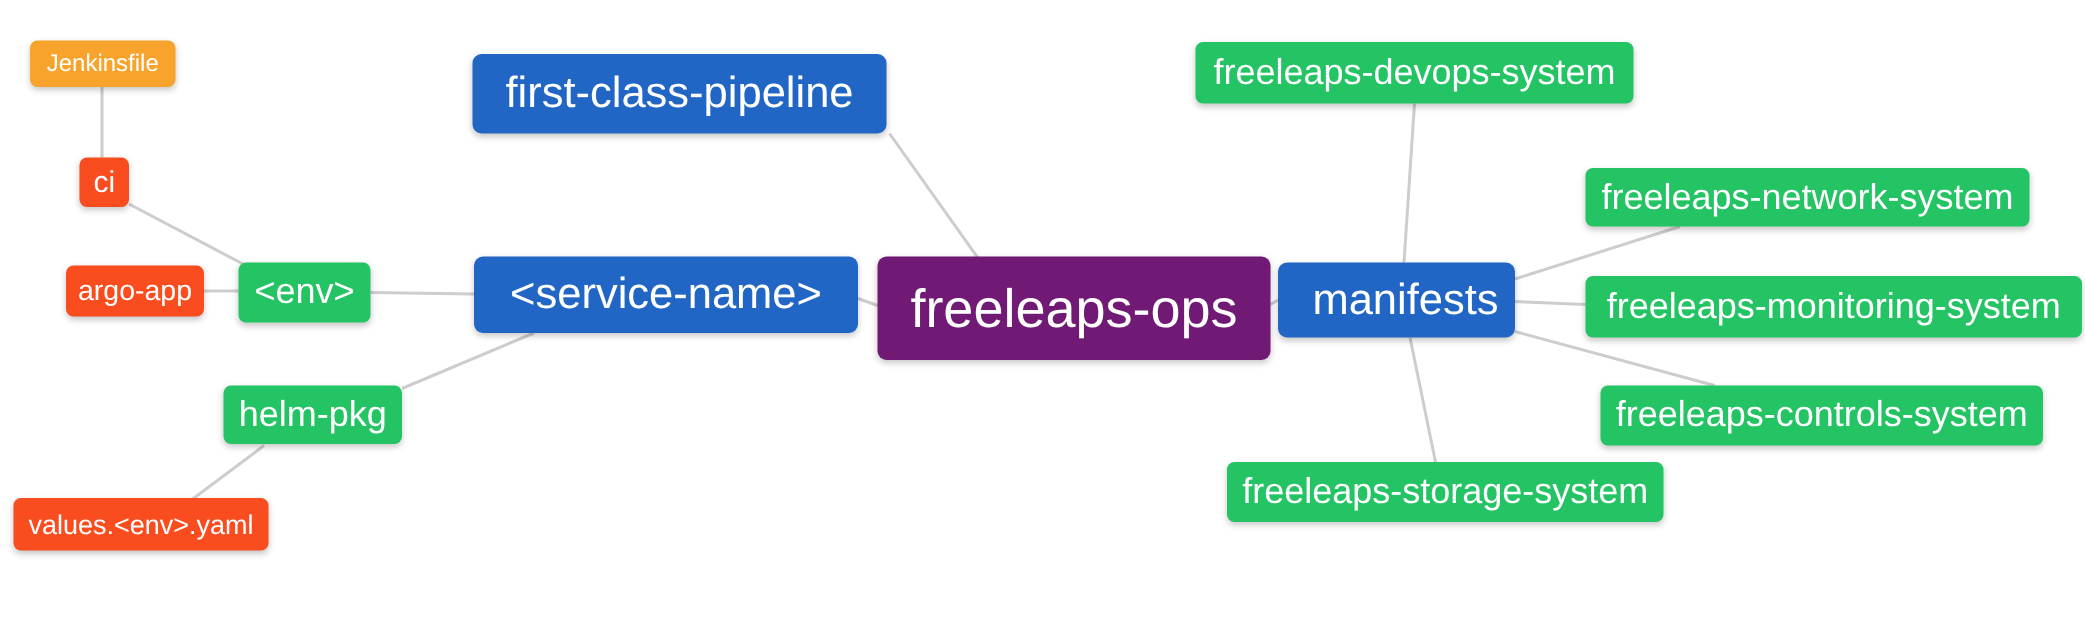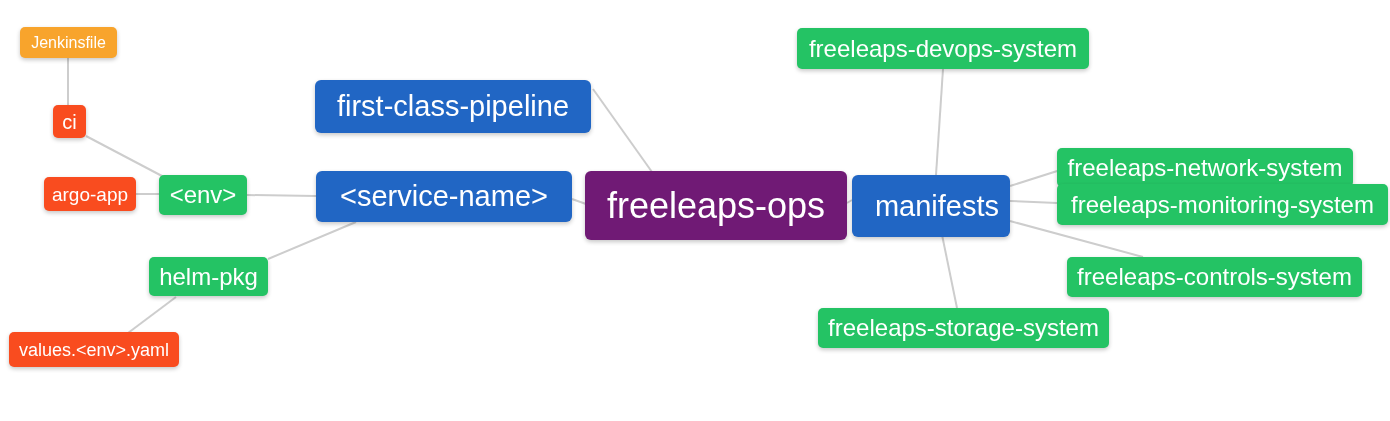--- a/index.html
+++ b/index.html
@@ -73,31 +73,31 @@
   <div class="node red" style="left:53px;  top:105px; width:33px;  height:33px; font-size:20px;">ci</div>
 
   <div class="node red" style="left:31px;  top:177px; width:92px;  height:34px; font-size:19px;margin-left:13px;">argo-app</div>
 
   <div class="node green" style="left:159px; top:175px; width:88px;  height:40px; font-size:24px;">&lt;env&gt;</div>
 
   <div class="node green" style="left:149px; top:257px; width:119px; height:39px; font-size:24px;">helm-pkg</div>
 
   <div class="node red" style="left:9px;   top:332px; width:170px; height:35px; font-size:18px;">values.&lt;env&gt;.yaml</div>
 
-  <div class="node blue" style="left:315px; top:36px;  width:276px; height:53px; font-size:29px;margin-top:44px;">first-class-pipeline</div>
+  <div class="node blue" style="left:315px; top:36px;  width:276px; height:53px; font-size:29px;">first-class-pipeline</div>
 
   <div class="node blue" style="left:316px; top:171px; width:256px; height:51px; font-size:29px;">&lt;service-name&gt;</div>
 
   <div class="node dark" style="left:585px; top:171px; width:262px; height:69px; font-size:36px;">freeleaps-ops</div>
 
-  <div class="node blue" style="left:852px; top:175px; width:158px; height:62px; font-size:29px;padding-left:12px;">manifests</div>
+  <div class="node blue" style="left:852px; top:175px; width:158px; height:50px; font-size:29px;padding-left:12px;">manifests</div>
 
   <div class="node green" style="left:797px; top:28px;  width:292px; height:41px; font-size:24px;">freeleaps-devops-system</div>
 
-  <div class="node green" style="left:1057px;top:112px; width:296px; height:39px; font-size:24px;margin-top:36px;">freeleaps-network-system</div>
+  <div class="node green" style="left:1057px;top:112px; width:296px; height:39px; font-size:24px;">freeleaps-network-system</div>
 
   <div class="node green" style="left:1057px;top:184px; width:331px; height:41px; font-size:24px;">freeleaps-monitoring-system</div>
 
   <div class="node green" style="left:1067px;top:257px; width:295px; height:40px; font-size:24px;">freeleaps-controls-system</div>
 
   <div class="node green" style="left:818px; top:308px; width:291px; height:40px; font-size:24px;">freeleaps-storage-system</div>
 
 </div>
 
 </body></html>

